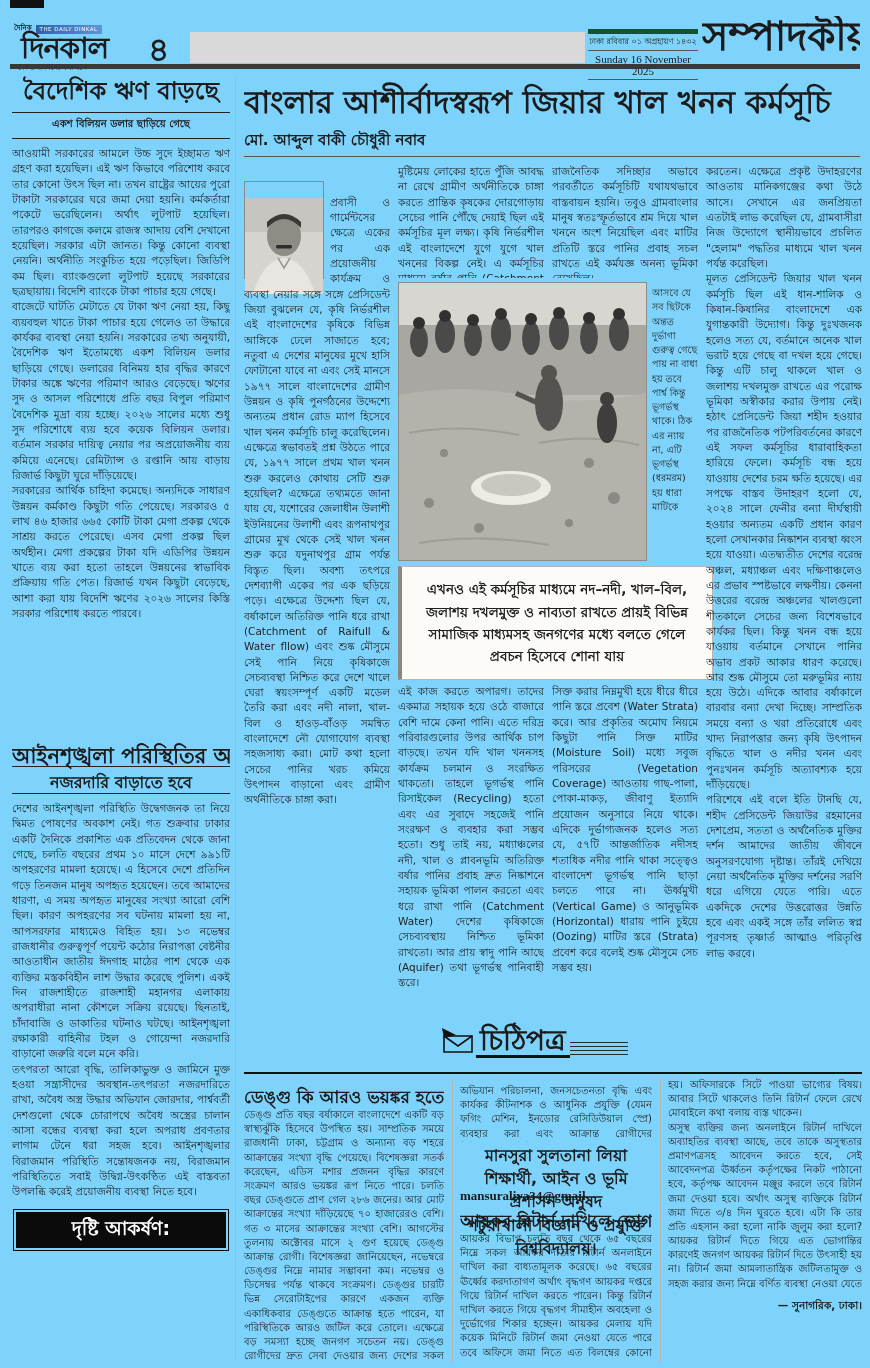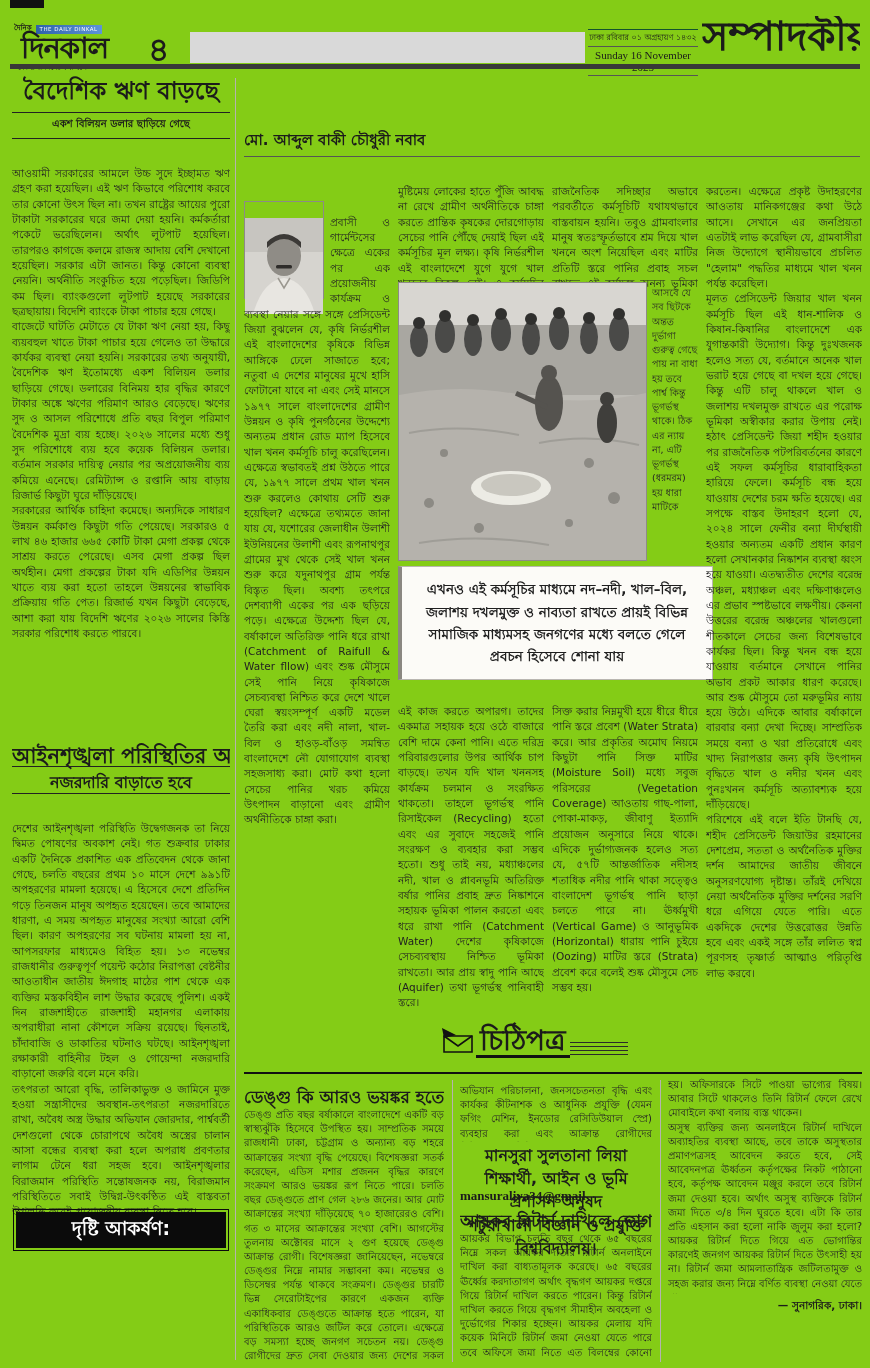--- a/index.html
+++ b/index.html
@@ -1,33 +1,33 @@
 <!DOCTYPE html>
 <html><head>
 <meta charset="utf-8">
 <style>
   html,body{margin:0;padding:0;background:#e8e6e2;}
-  #page{position:relative;width:870px;height:1368px;background:#84cc16;margin:0 auto;
+  #page{position:relative;width:870px;height:1368px;background:#7dd3fc;margin:0 auto;
         font-family:"DejaVu Sans","Liberation Sans",sans-serif;color:#1b1b1b;overflow:hidden;}
   .abs{position:absolute;}
   .body-text{font-size:10.5px;line-height:1.46;text-align:justify;color:#222;
-             white-space:pre-line;overflow:hidden;margin-top:20px;}
+             white-space:pre-line;overflow:hidden;}
   .small-body{font-size:10px;line-height:1.42;text-align:justify;color:#242424;
               white-space:pre-line;overflow:hidden;}
   .rule{background:#222;height:1px;}
   .thickrule{background:#383838;}
   .vrule{width:1px;background:#b6b3ae;}
   .center{text-align:center;}
   .clip{overflow:hidden;white-space:nowrap;}
   
   #brand-name{font-size:29px;font-weight:900;letter-spacing:-1px;line-height:1;margin-left:7px;}
   #brand-bar{background:linear-gradient(90deg,#2e62a8,#5e94d8);color:#fff;font-size:5.5px;
              padding:1px 4px;line-height:1.2;letter-spacing:.5px;}
   #section-title{font-size:40px;font-weight:800;line-height:1;}
-  #date-bn{font-size:8px;border-top:1px solid #14532d;border-bottom:1px solid #555;padding:1px 0 2px;}
+  #date-bn{font-size:8px;border-top:5px solid #14532d;border-bottom:1px solid #555;padding:1px 0 2px;}
   #date-en{font-family:"Liberation Serif","DejaVu Serif",serif;font-size:11px;padding:2px 0;
            border-bottom:1px solid #555;}
   
   .ed-title{font-weight:800;}
   #attn-box{background:#0b0b0b;color:#fff;outline:1px solid #0b0b0b;outline-offset:2px;
             display:flex;align-items:center;justify-content:center;}
   
   #headline{font-size:31px;font-weight:900;white-space:nowrap;overflow:hidden;}
   #byline{font-size:15px;font-weight:700;}
   #caption-box{border:1px solid #b9b6b0;border-left:4px solid #8a8781;background:#fcfbf7;
@@ -88,20 +88,21 @@
   <div class="abs rule" style="left:12px;top:766px;width:218px;"></div>
   <div class="abs center clip" style="left:12px;top:770px;width:218px;font-size:16px;font-weight:600;">নজরদারি বাড়াতে হবে</div>
   <div class="abs rule" style="left:12px;top:793px;width:218px;"></div>
   <div class="abs body-text" style="left:12px;top:801px;width:218px;height:400px;">দেশের আইনশৃঙ্খলা পরিস্থিতি উদ্বেগজনক তা নিয়ে দ্বিমত পোষণের অবকাশ নেই। গত শুক্রবার ঢাকার একটি দৈনিকে প্রকাশিত এক প্রতিবেদন থেকে জানা গেছে, চলতি বছরের প্রথম ১০ মাসে দেশে ৯৯১টি অপহরণের মামলা হয়েছে। এ হিসেবে দেশে প্রতিদিন গড়ে তিনজন মানুষ অপহৃত হয়েছেন। তবে আমাদের ধারণা, এ সময় অপহৃত মানুষের সংখ্যা আরো বেশি ছিল। কারণ অপহরণের সব ঘটনায় মামলা হয় না, আপসরফার মাধ্যমেও বিহিত হয়। ১৩ নভেম্বর রাজধানীর গুরুত্বপূর্ণ পয়েন্ট কঠোর নিরাপত্তা বেষ্টনীর আওতাধীন জাতীয় ঈদগাহ মাঠের পাশ থেকে এক ব্যক্তির মস্তকবিহীন লাশ উদ্ধার করেছে পুলিশ। একই দিন রাজশাহীতে রাজশাহী মহানগর এলাকায় অপরাধীরা নানা কৌশলে সক্রিয় রয়েছে। ছিনতাই, চাঁদাবাজি ও ডাকাতির ঘটনাও ঘটছে। আইনশৃঙ্খলা রক্ষাকারী বাহিনীর টহল ও গোয়েন্দা নজরদারি বাড়ানো জরুরি বলে মনে করি।
 তৎপরতা আরো বৃদ্ধি, তালিকাভুক্ত ও জামিনে মুক্ত হওয়া সন্ত্রাসীদের অবস্থান-তৎপরতা নজরদারিতে রাখা, অবৈধ অস্ত্র উদ্ধার অভিযান জোরদার, পার্শ্ববর্তী দেশগুলো থেকে চোরাপথে অবৈধ অস্ত্রের চালান আসা বন্ধের ব্যবস্থা করা হলে অপরাধ প্রবণতার লাগাম টেনে ধরা সহজ হবে। আইনশৃঙ্খলার বিরাজমান পরিস্থিতি সন্তোষজনক নয়, বিরাজমান পরিস্থিতিতে সবাই উদ্বিগ্ন-উৎকণ্ঠিত এই বাস্তবতা উপলব্ধি করেই প্রয়োজনীয় ব্যবস্থা নিতে হবে।</div>
 
   <div class="abs" id="attn-box" style="left:16px;top:1212px;width:210px;height:36px;">
     <span style="font-size:19px;font-weight:800;">দৃষ্টি আকর্ষণ:</span>
   </div>
 
+  <div class="abs" id="headline" style="left:244px;top:78px;width:616px;height:44px;">বাংলার আশীর্বাদস্বরূপ জিয়ার খাল খনন কর্মসূচি</div>
   <div class="abs" id="byline" style="left:244px;top:128px;width:400px;">মো. আব্দুল বাকী চৌধুরী নবাব</div>
   <div class="abs rule" style="left:244px;top:156px;width:616px;background:#555;"></div>
 
   <div class="abs body-text" style="left:244px;top:164px;width:146px;height:904px;">
     <span id="author-photo">
       <svg width="78" height="96" viewBox="0 0 78 96" xmlns="http://www.w3.org/2000/svg">
         <rect width="78" height="96" fill="#d6d4cf"></rect>
         <rect width="78" height="34" fill="#c7c5c0"></rect>
         <ellipse cx="39" cy="38" rx="17" ry="20" fill="#8f8c86"></ellipse>
         <path d="M22 30 Q39 12 56 30 L56 24 Q39 8 22 24 Z" fill="#3c3a37"></path>

